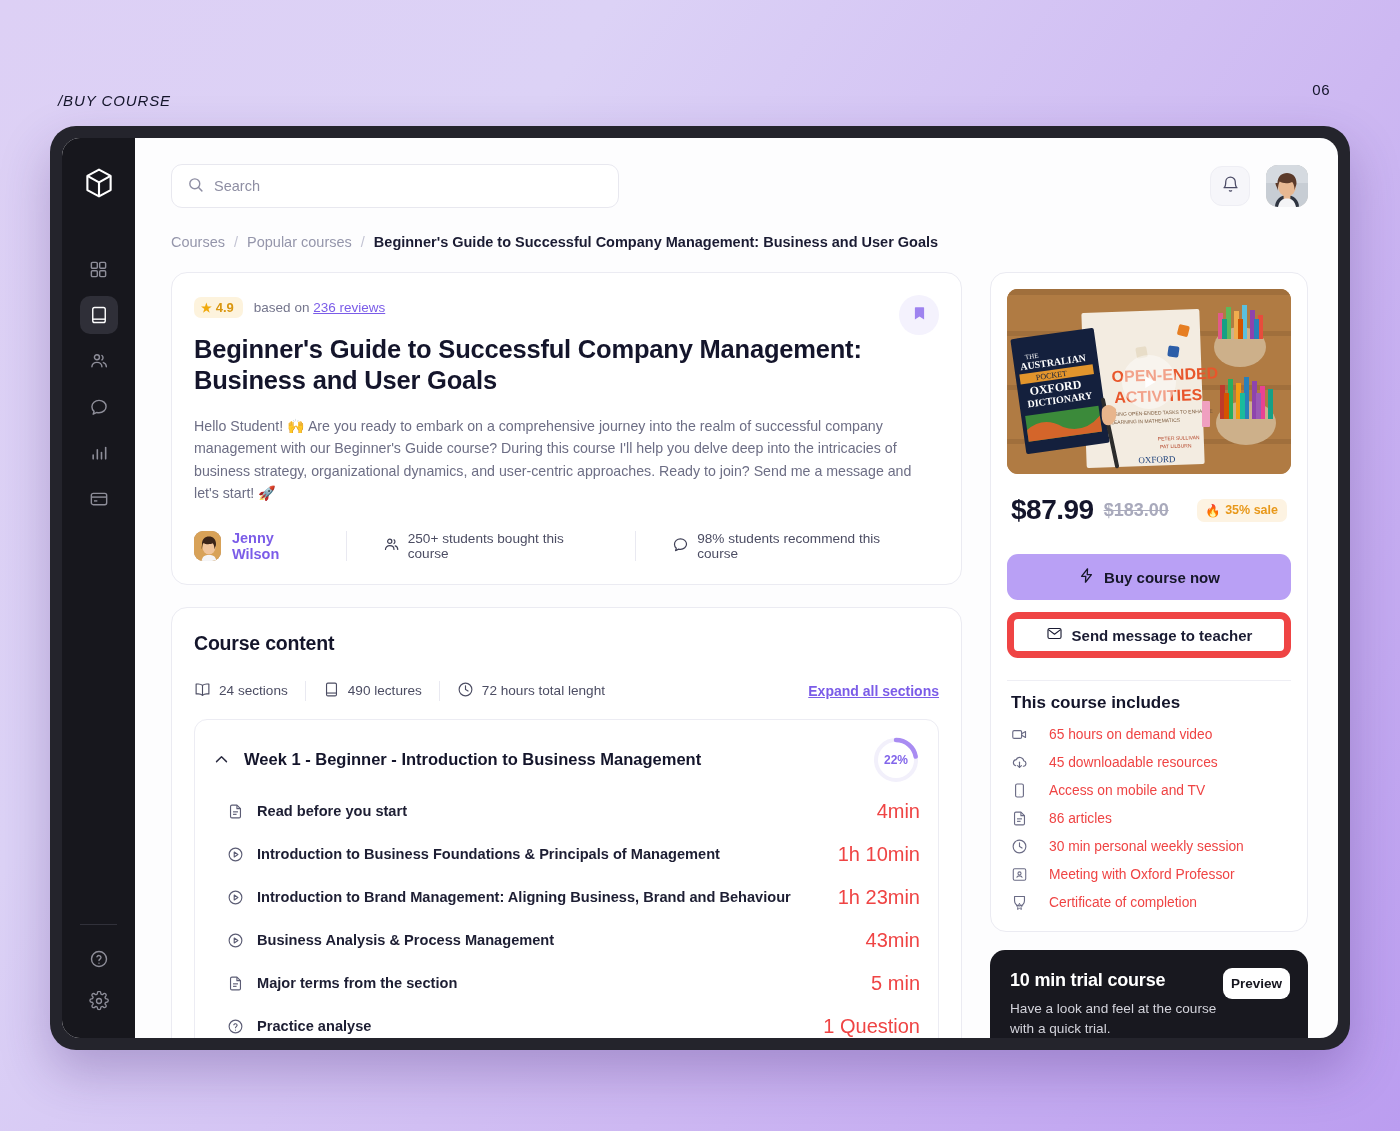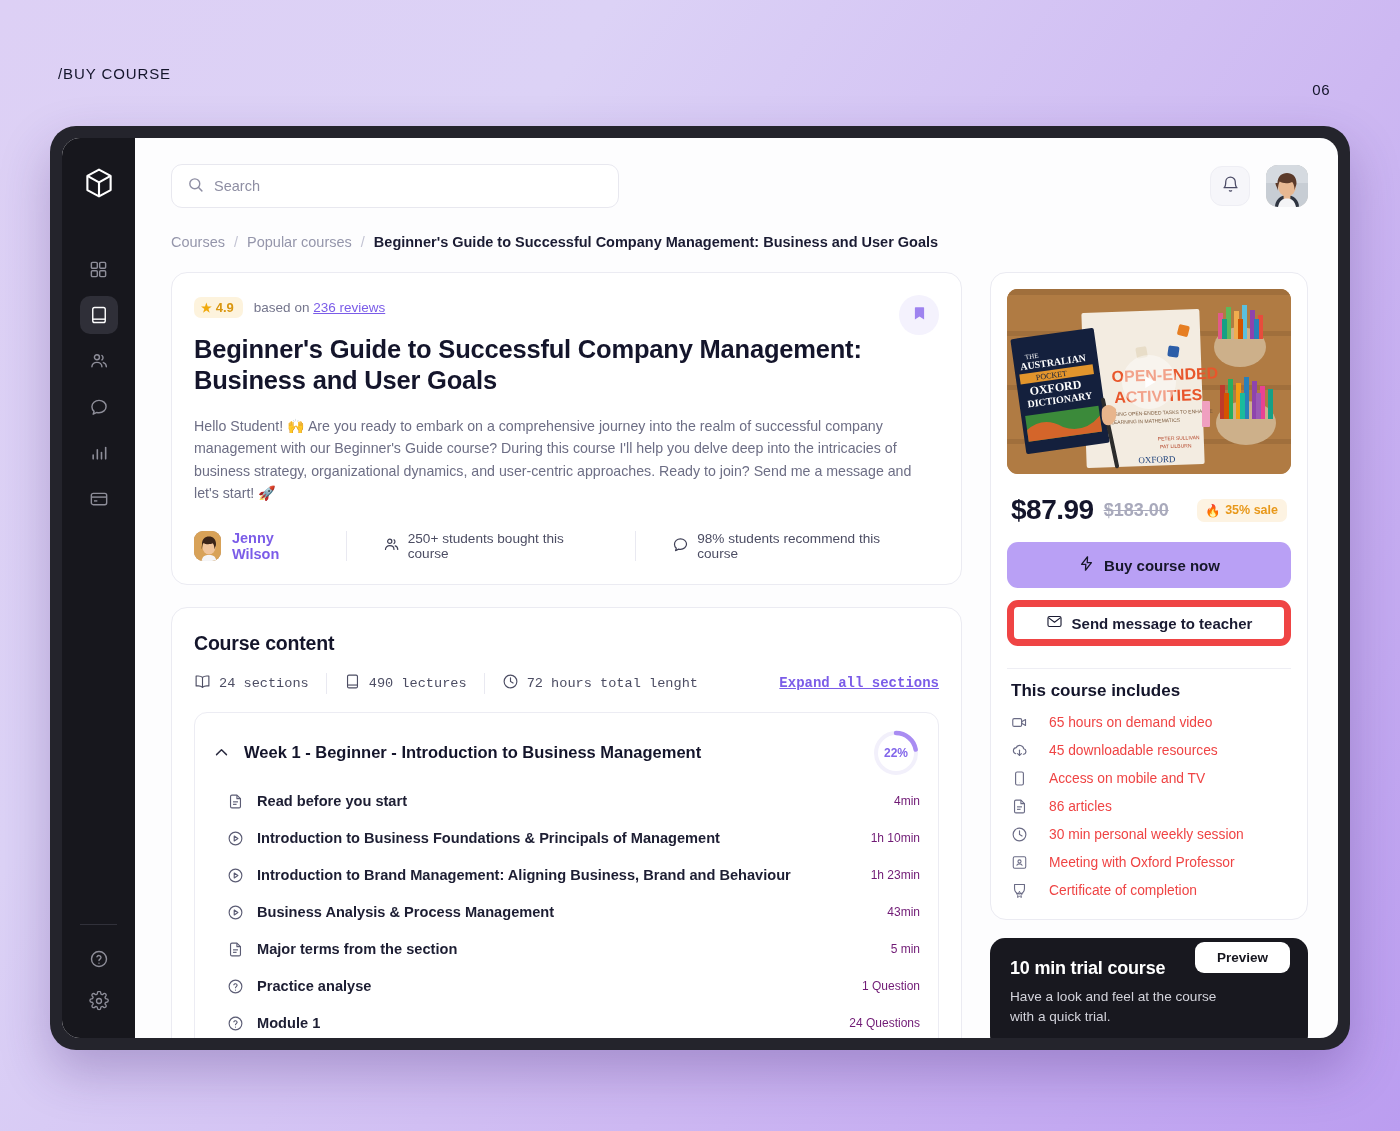--- a/index.html
+++ b/index.html
@@ -8,23 +8,24 @@
     font-family: "Liberation Sans", sans-serif;
     overflow: hidden;
   }
   body {
     background: linear-gradient(125deg, #ddd0f5 0%, #dcd2f6 28%, #cdb8f2 65%, #bb9df0 100%);
     position: relative;
   }
 
   
   .slide-label {
-    position: absolute; left: 58px; top: 65px;
+    position: absolute; left: 58px; top: 92px;
     font-size: 15px; letter-spacing: .9px; font-weight: 500;
     color: #14152b;
+    font-style: italic;
   }
   .slide-number {
     position: absolute; right: 70px; top: 81px;
     font-size: 15px; letter-spacing: .5px; font-weight: 500;
     color: #14152b;
   }
 
   
   .device {
     position: absolute; left: 50px; top: 126px;
@@ -169,23 +170,23 @@
     color: #4c4d63;
   }
   .meta-item svg { color: #3e3f55; }
 
   
   .content-card { margin-top: 22px; padding: 24px 22px 0 22px; }
   .content-card h2 {
     font-size: 19.5px; font-weight: 700; color: #14152b; letter-spacing: -.2px;
   }
   .stats-row {
-    margin-top: 18px;
+    margin-top: 26px;
     display: flex; align-items: center;
-    font-size: 13.6px; color: #4c4d63; font-family: Liberation Mono, monospace;
+    font-size: 13.6px; color: #4c4d63;
   }
   .stat {
     display: flex; align-items: center; gap: 8px;
     padding: 0 17px;
     border-left: 1px solid #e9e9f1;
   }
   .stat:first-child { padding-left: 0; border-left: 0; }
   .stats-spacer { flex: 1 1 auto; }
   .expand-link { color: #7b5ce8; font-size: 14px; font-weight: 600; }
 
@@ -208,21 +209,21 @@
   }
 
   .lesson-list { margin-top: 6px; }
   .lesson {
     display: flex; align-items: center; gap: 12px;
     padding: 10px 0 10px 14px;
     font-size: 14.6px;
   }
   .lesson .li-icon { color: #5b5c74; display:flex; align-items:center; flex: 0 0 18px;}
   .lesson .li-title { color: #1d1e33; font-weight: 600; text-align: center; }
-  .lesson .li-dur { margin-left: auto; color: #701a75; font-size: 12px; }
+  .lesson .li-dur { margin-left: auto; color: #ef4444; font-size: 20px; }
 
   
   .buy-card { padding: 16px 16px 20px 16px; }
   .thumb {
     width: 100%; height: 185px; border-radius: 11px; overflow: hidden;
     position: relative; background: #b5854f;
   }
   .thumb .play {
     position: absolute; left: 50%; top: 50%;
     width: 54px; height: 54px; margin: -27px 0 0 -27px;
@@ -236,21 +237,21 @@
   .price-now { font-size: 28px; font-weight: 700; color: #14152b; letter-spacing: -.5px; }
   .price-old { font-size: 18px; color: #a9aabc; text-decoration: line-through; font-weight: 700;}
   .sale-pill {
     background: #fdf3e2; color: #e8981a;
     border-radius: 7px; padding: 4px 9px;
     font-size: 12.5px; font-weight: 600;
     display: inline-flex; align-items: center; gap: 4px;
     margin-left: auto;
   }
   .btn {
-    margin-top: 16px; width: 100%; height: 46px;
+    margin-top: 28px; width: 100%; height: 46px;
     border-radius: 11px;
     display: flex; align-items: center; justify-content: center; gap: 9px;
     font-size: 15px; font-weight: 700;
   }
   .btn-primary { background: #b9a0f5; color: #161729; }
   .btn-secondary { background: #fff; border: 7px solid #ef4444; color: #1b1c33; margin-top: 12px; }
 
   .includes { margin-top: 22px; padding-top: 12px; border-top: 1px solid #eeeef4; }
   .includes h3 { font-size: 17px; font-weight: 700; color: #14152b; padding: 0 4px;}
   .inc-list { margin-top: 13px; display: flex; flex-direction: column; gap: 11px; padding: 0 4px;}
@@ -260,23 +261,23 @@
   }
   .inc .inc-icon { color: #6a6b85; display:flex; align-items:center; flex: 0 0 18px;}
 
   .trial-card {
     margin-top: 18px; background: #18181f; border-radius: 15px;
     padding: 20px 20px 22px 20px; position: relative; color: #fff;
   }
   .trial-card h3 { font-size: 18px; font-weight: 700; letter-spacing: -.2px;}
   .trial-card p { margin-top: 8px; font-size: 13.6px; line-height: 1.5; color: #d3d3db; max-width: 210px;}
   .preview-btn {
-    position: absolute; right: 18px; top: 4px;
+    position: absolute; right: 18px; top: 18px;
     background: #fff; color: #16161f;
-    border-radius: 9px; padding: 8px 22px;
+    border-radius: 9px; padding: 8px 8px;
     font-size: 13.5px; font-weight: 600;
   }
 </style>
 </head>
 <body>
 
 <div class="slide-label">/BUY COURSE</div>
 <div class="slide-number">06</div>
 
 <div class="device">

